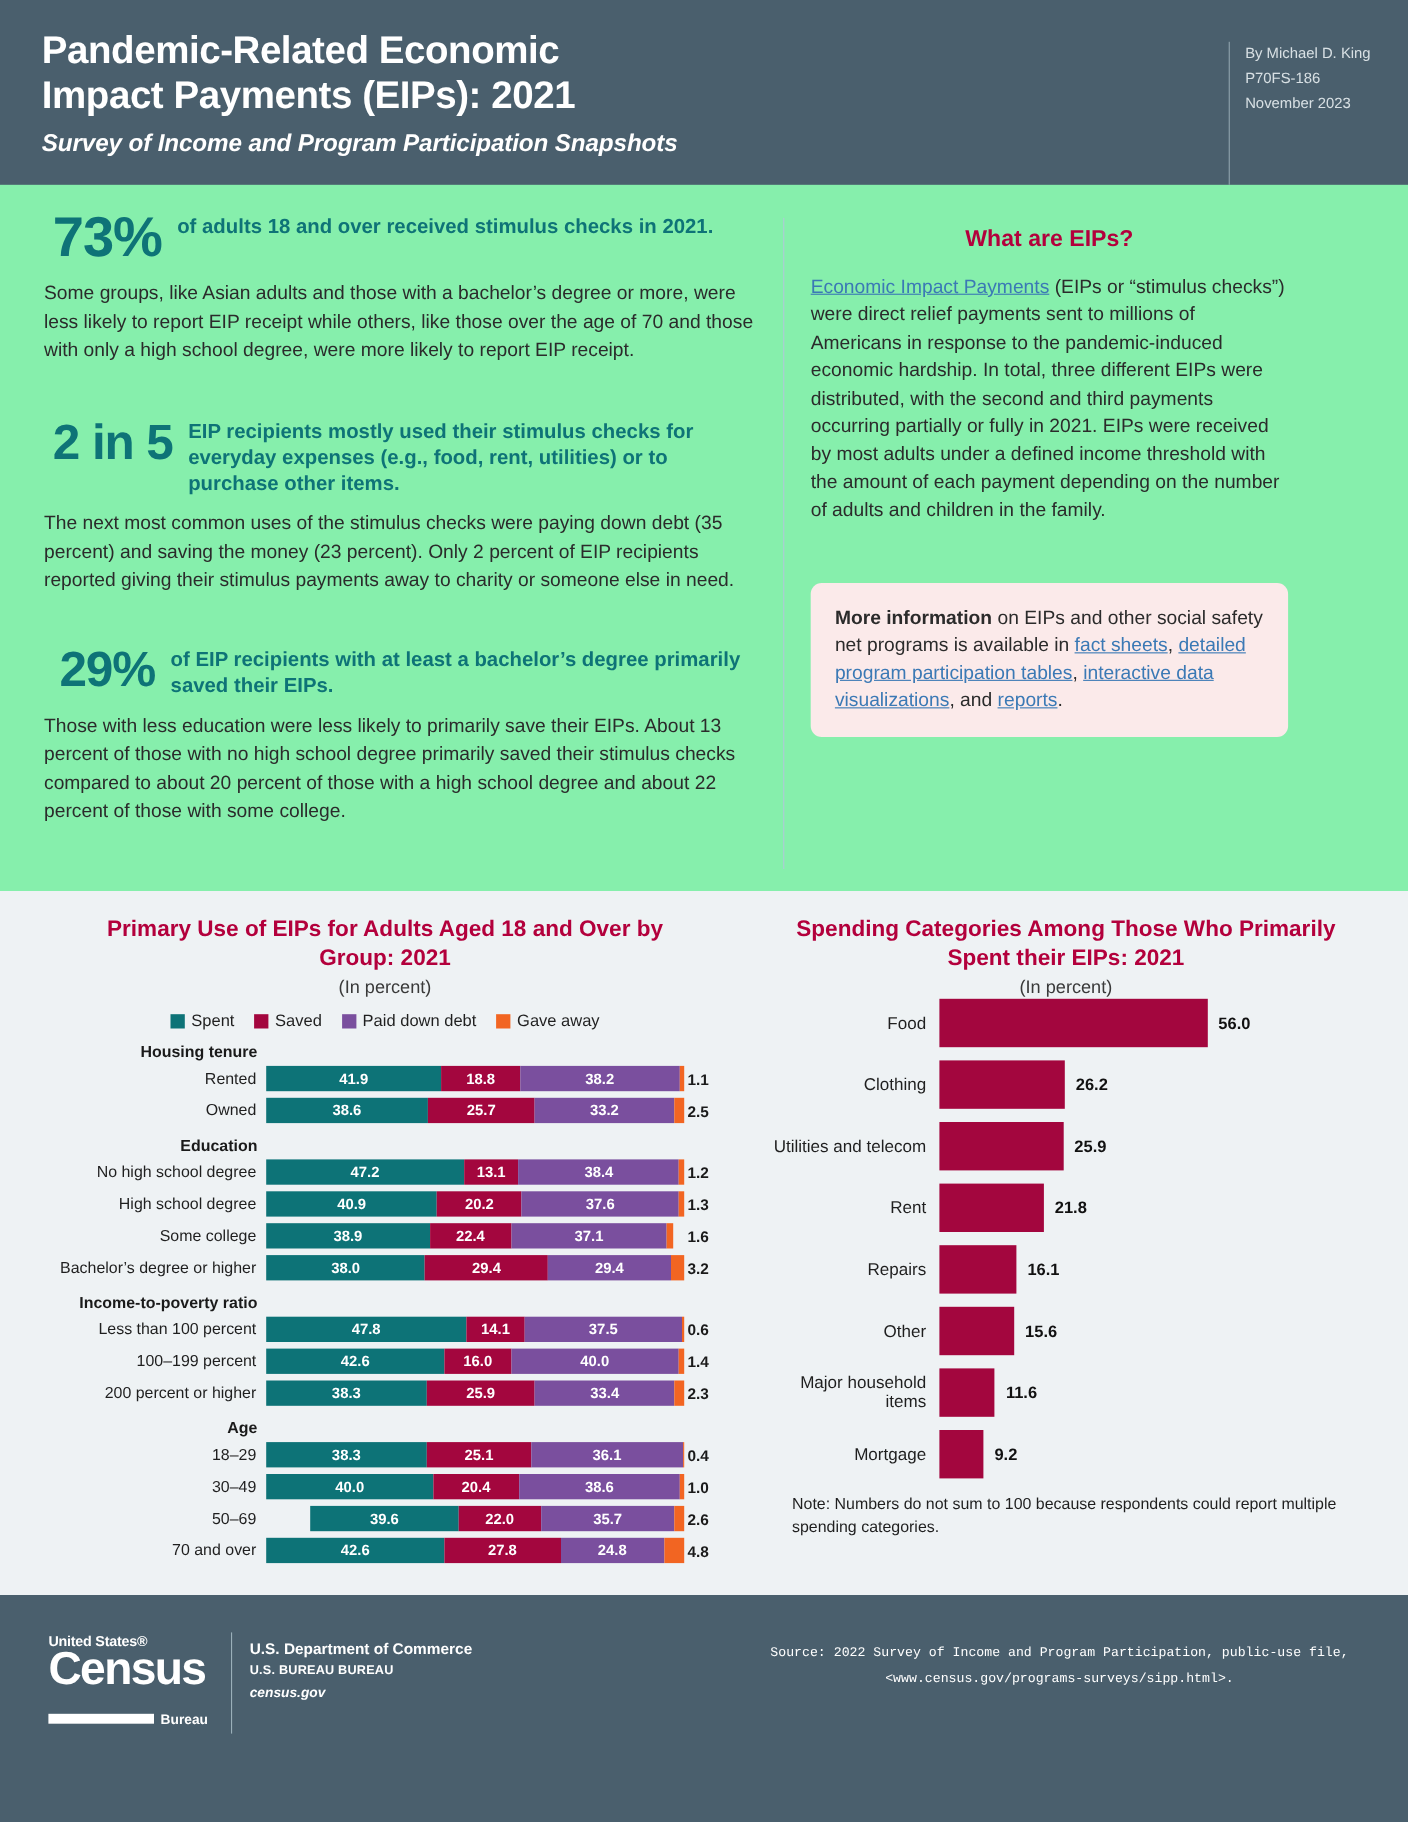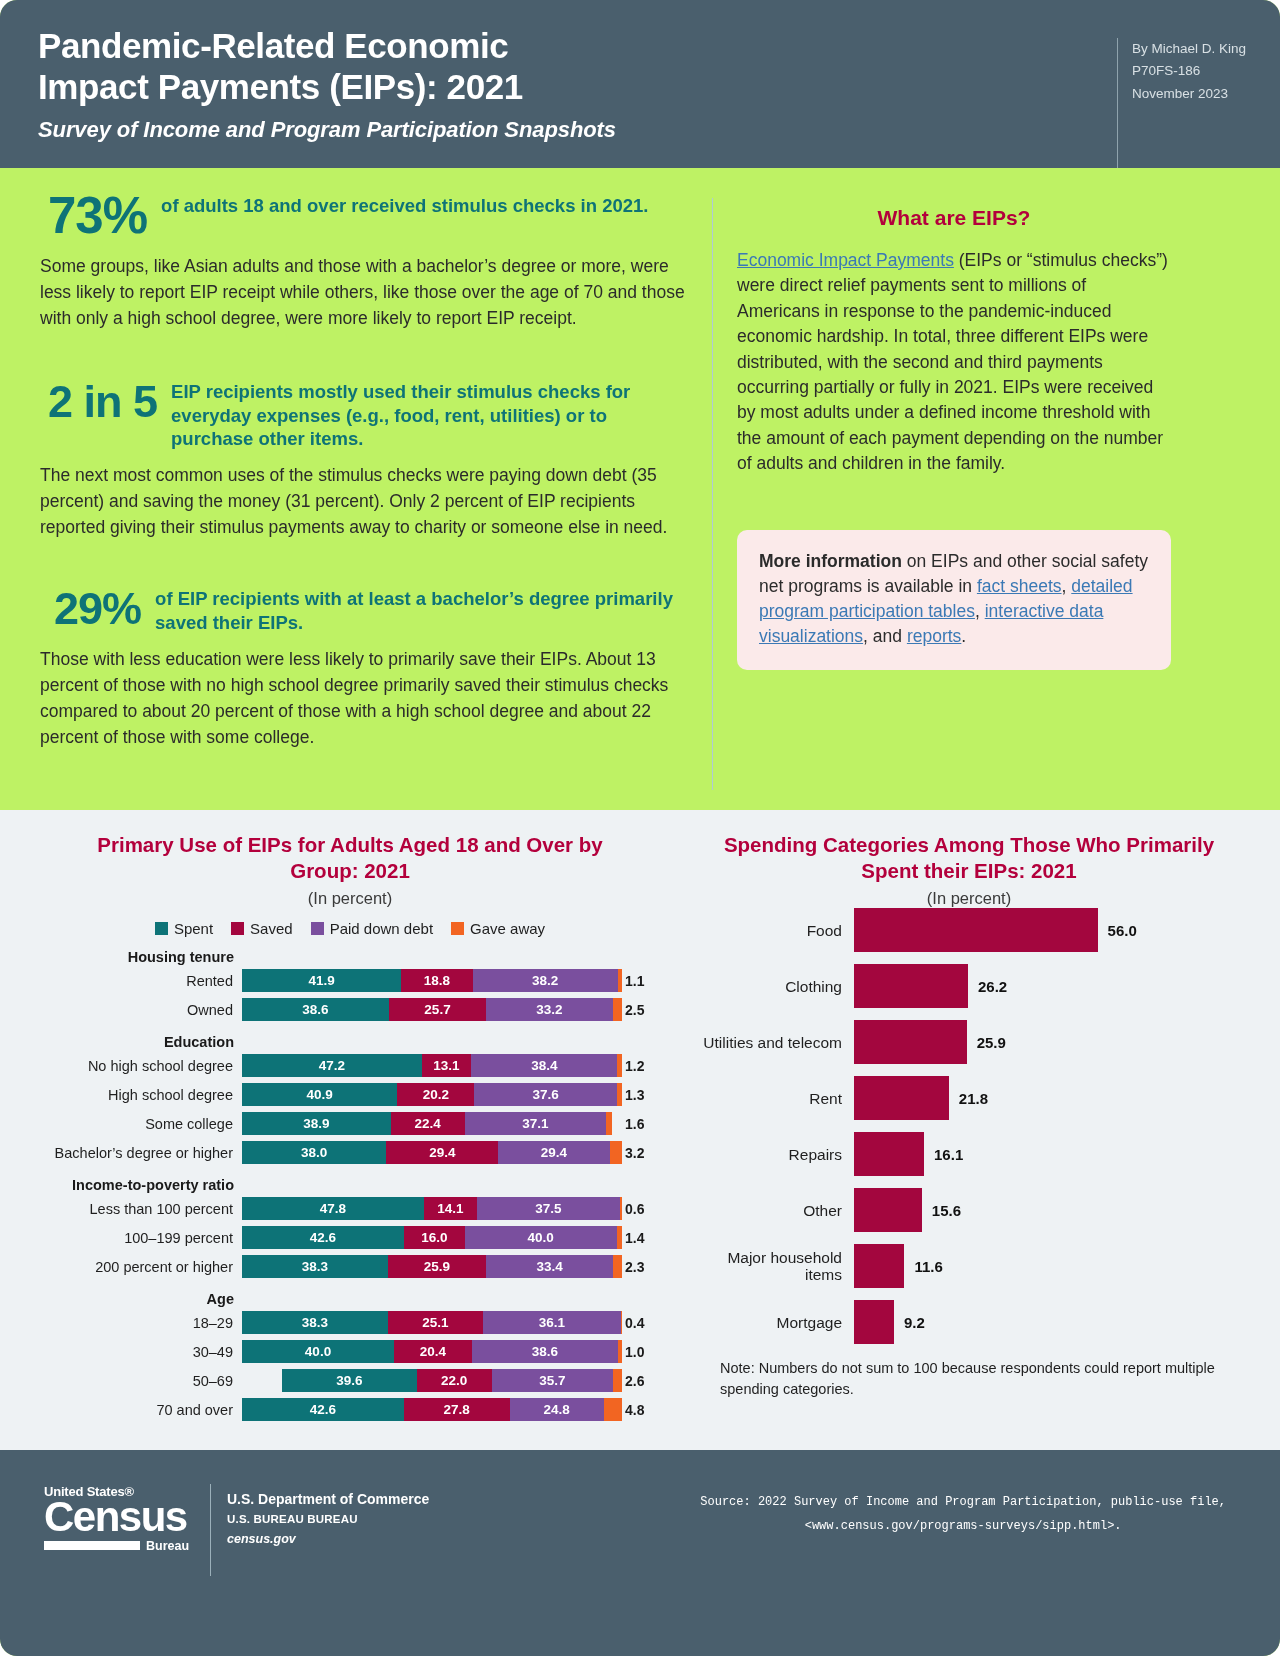--- a/index.html
+++ b/index.html
@@ -5,23 +5,22 @@
   * { box-sizing: border-box; margin: 0; padding: 0; }
   html, body {
     width: 1280px;
     background: #ffffff;
     font-family: "Liberation Sans", sans-serif;
   }
   .page {
     position: relative;
     width: 1280px;
     height: 1656px;
-    background: #bef264;
+    background: #86efac;
     overflow: hidden;
-    border-radius: 17px;
   }
 
   
   .header {
     background: #4a5f6d;
     color: #ffffff;
     height: 168px;
     padding: 26px 34px 0 38px;
     display: flex;
     justify-content: space-between;
@@ -201,21 +200,21 @@
     padding: 34px 40px 0 44px;
     color: #ffffff;
   }
   .logo-wrap { display: flex; align-items: flex-start; }
   .census-logo { width: 150px; }
   .cl-top { font-size: 13px; font-weight: bold; letter-spacing: -0.2px; }
   .cl-main {
     font-size: 42px; font-weight: bold; letter-spacing: -1.5px;
     line-height: 0.92; margin-top: -1px;
   }
-  .cl-rule { display: flex; align-items: center; gap: 6px; margin-top: 2px; }
+  .cl-rule { display: flex; align-items: center; gap: 6px; margin-top: 19px; }
   .cl-bar { width: 96px; height: 9px; background: #ffffff; }
   .cl-bureau { font-size: 12.5px; font-weight: bold; }
   .logo-div { width: 1px; background: #9bb0ba; height: 92px; margin: 0 16px; }
   .dept { font-size: 13.5px; line-height: 1.6; padding-top: 4px; }
   .dept .l1 { font-weight: bold; font-size: 14px; }
   .dept .l2 { font-weight: bold; font-size: 11.5px; letter-spacing: 0.2px; }
   .dept .l3 { font-style: italic; font-weight: bold; font-size: 12.5px; }
   .source {
     margin-left: auto; text-align: center; font-size: 12px;
     line-height: 2.0; padding-top: 6px; padding-right: 14px; font-family: Liberation Mono, monospace;
@@ -248,21 +247,21 @@
       <div class="stat-block">
         <div class="stat-num n1">73%</div>
         <div class="stat-text">of adults 18 and over received stimulus checks in 2021.</div>
       </div>
       <div class="body-text">Some groups, like Asian adults and those with a bachelor’s degree or more, were less likely to report EIP receipt while others, like those over the age of 70 and those with only a high school degree, were more likely to report EIP receipt.</div>
 
       <div class="stat-block sp1">
         <div class="stat-num n2">2 in 5</div>
         <div class="stat-text">EIP recipients mostly used their stimulus checks for everyday expenses (e.g., food, rent, utilities) or to purchase other items.</div>
       </div>
-      <div class="body-text">The next most common uses of the stimulus checks were paying down debt (35 percent) and saving the money (31 percent). Only 2 percent of EIP recipients reported giving their stimulus payments away to charity or someone else in need.</div>
+      <div class="body-text">The next most common uses of the stimulus checks were paying down debt (35 percent) and saving the money (23 percent). Only 2 percent of EIP recipients reported giving their stimulus payments away to charity or someone else in need.</div>
 
       <div class="stat-block sp2">
         <div class="stat-num n3">29%</div>
         <div class="stat-text">of EIP recipients with at least a bachelor’s degree primarily saved their EIPs.</div>
       </div>
       <div class="body-text">Those with less education were less likely to primarily save their EIPs. About 13 percent of those with no high school degree primarily saved their stimulus checks compared to about 20 percent of those with a high school degree and about 22 percent of those with some college.</div>
 
     </div>
 
     <div class="divider-v"></div>

